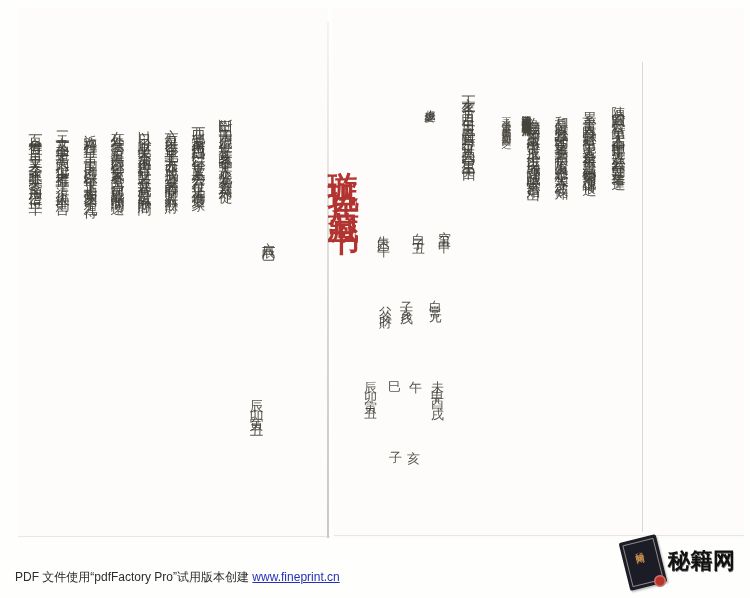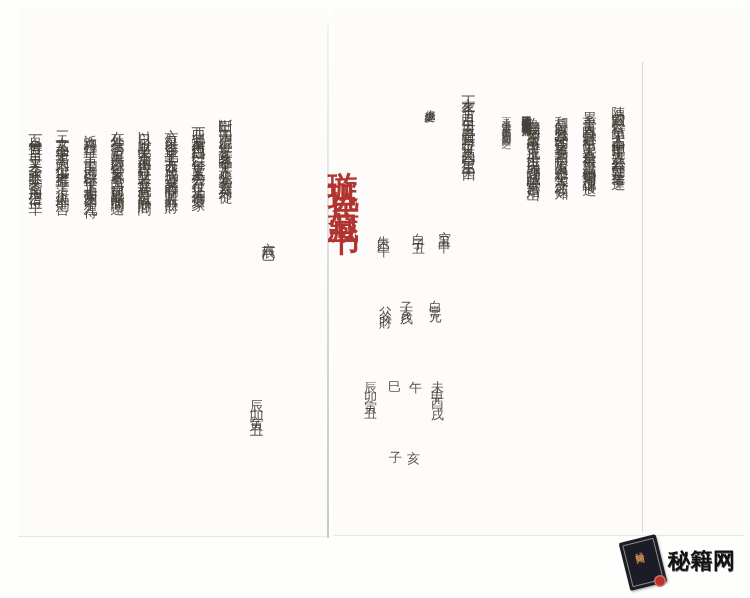--- a/index.html
+++ b/index.html
@@ -128,20 +128,21 @@
   <div class="vcol" style="left:192px;top:116px;">西北還家何也經曰以行年立處為去方行年上神為還家</div>
   <div class="vcol" style="left:165px;top:118px;">方位是以合正北子方去西北戌方還家若問財其人無財</div>
   <div class="vcol" style="left:138px;top:120px;">以日上財坐天空未傳與行年財又被元武奪是以無財問</div>
   <div class="vcol" style="left:111px;top:120px;">在外有病否主無病以行年亥屬不見白虎剋故無病問遠</div>
   <div class="vcol" style="left:84px;top:123px;">近路程行二千二十里則遙以行年上下相乘亥四子九得</div>
   <div class="vcol" style="left:56px;top:120px;">三十六又加遁干乙八丙七併之得五十一遠行人十則言</div>
   <div class="vcol" style="left:29px;top:123px;">百合得五百一十里又亥子水旺于冬當加一倍得一千二</div>
 
   <div class="seal">璇玑居藏书</div>
 
+  <div class="watermark"><span>PDF 文件使用“pdfFactory Pro”试用版本创建 </span><a>www.fineprint.cn</a></div>
 
   <div class="logo">
     <div class="logo-book">
       <div class="logo-book-frame"></div>
       <div class="logo-book-title">秘籍网</div>
     </div>
     <div class="logo-seal-dot"></div>
     <div class="logo-brand">秘籍网</div>
   </div>
 

